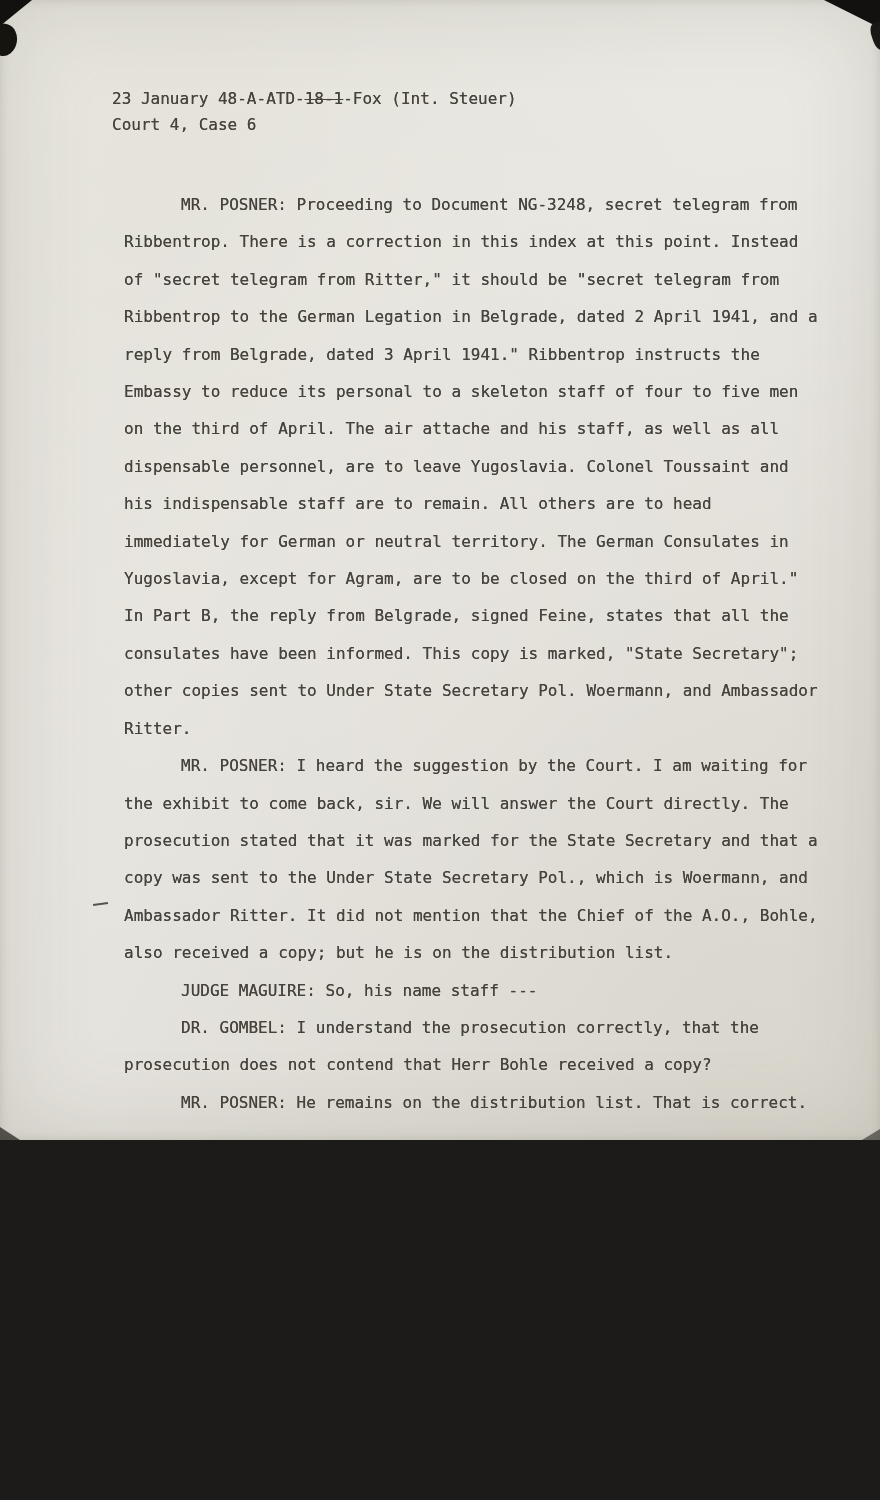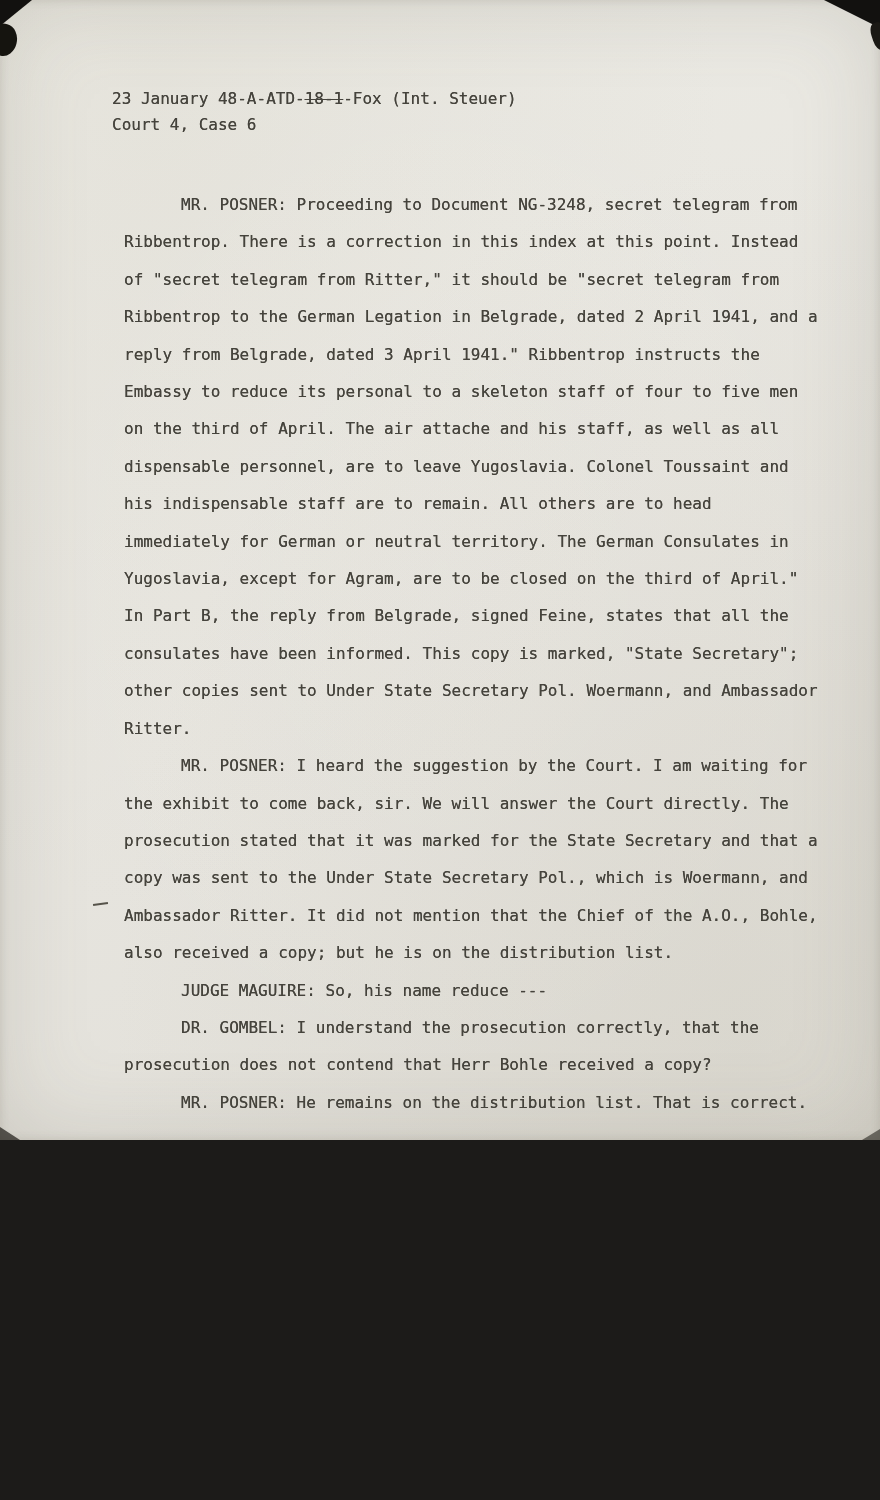--- a/index.html
+++ b/index.html
@@ -120,19 +120,19 @@
   <div class="dash-margin"></div>
 
   <header class="doc-header">
     <div><span>23 January 48-A-ATD-</span><span class="struck">18-1</span><span>-Fox (Int. Steuer)</span></div>
     <div>Court 4, Case 6</div>
   </header>
 
   <main class="doc-body">
     <p>MR. POSNER: Proceeding to Document NG-3248, secret telegram from Ribbentrop. There is a correction in this index at this point. Instead of "secret telegram from Ritter," it should be "secret telegram from Ribbentrop to the German Legation in Belgrade, dated 2 April 1941, and a reply from Belgrade, dated 3 April 1941." Ribbentrop instructs the Embassy to reduce its personal to a skeleton staff of four to five men on the third of April. The air attache and his staff, as well as all dispensable personnel, are to leave Yugoslavia. Colonel Toussaint and his indispensable staff are to remain. All others are to head immediately for German or neutral territory. The German Consulates in Yugoslavia, except for Agram, are to be closed on the third of April." In Part B, the reply from Belgrade, signed Feine, states that all the consulates have been informed. This copy is marked, "State Secretary"; other copies sent to Under State Secretary Pol. Woermann, and Ambassador Ritter.</p>
     <p>MR. POSNER: I heard the suggestion by the Court. I am waiting for the exhibit to come back, sir. We will answer the Court directly. The prosecution stated that it was marked for the State Secretary and that a copy was sent to the Under State Secretary Pol., which is Woermann, and Ambassador Ritter. It did not mention that the Chief of the A.O., Bohle, also received a copy; but he is on the distribution list.</p>
-    <p>JUDGE MAGUIRE: So, his name reduce ---</p>
+    <p>JUDGE MAGUIRE: So, his name staff ---</p>
     <p>DR. GOMBEL: I understand the prosecution correctly, that the prosecution does not contend that Herr Bohle received a copy?</p>
     <p>MR. POSNER: He remains on the distribution list. That is correct.</p>
   </main>
 
 
 </div>
 
 </body></html>

